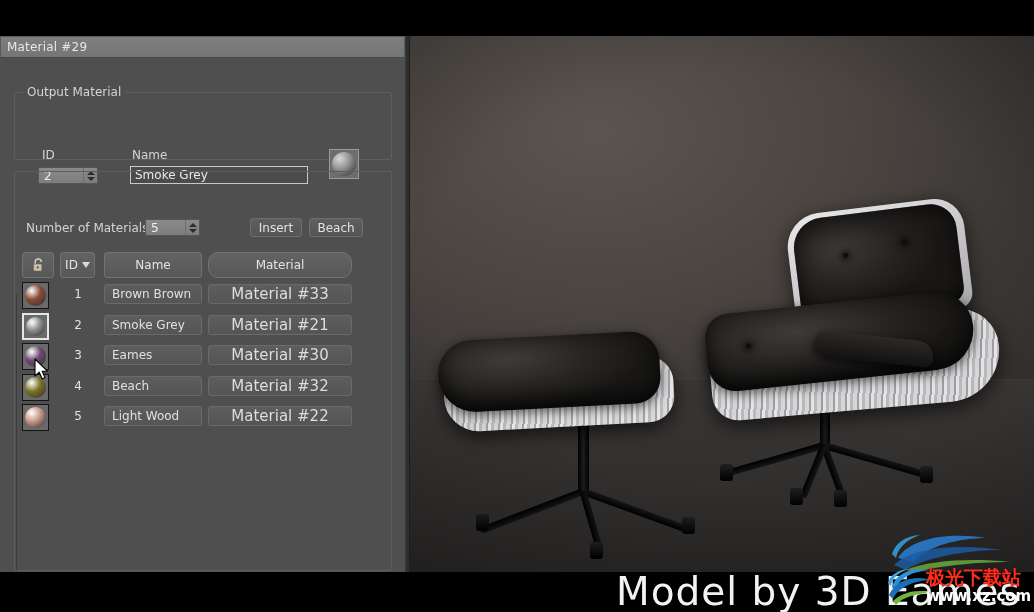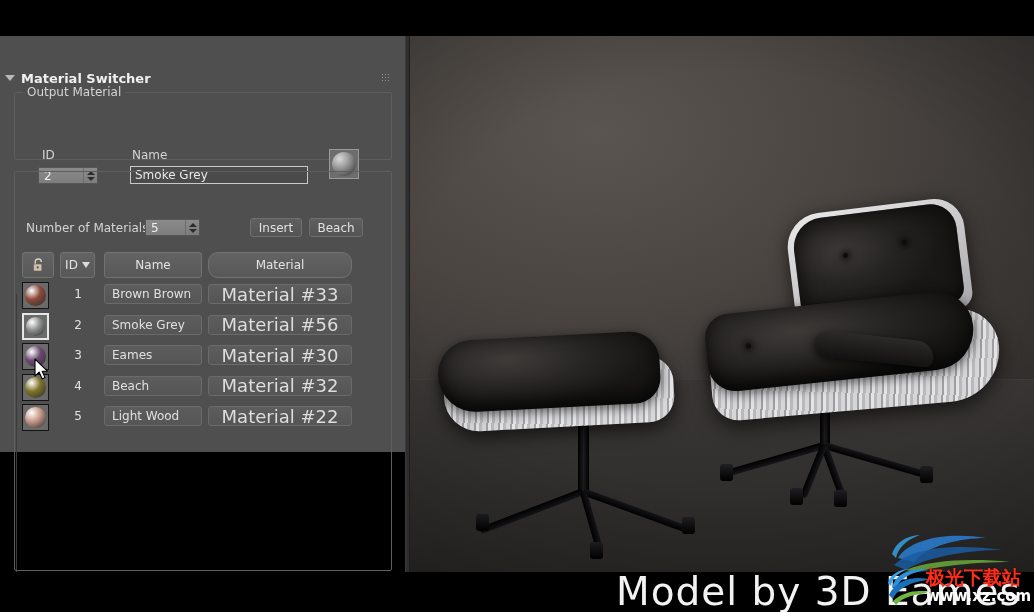--- a/index.html
+++ b/index.html
@@ -113,21 +113,21 @@
   }
 
   
   .wm-swoosh{
     position:absolute; left:480px; top:496px; width:150px; height:40px;
     opacity:.95; pointer-events:none;
   }
 
   
   #panel{
-    position:absolute; left:0; top:36px; width:405px; height:416px;
+    position:absolute; left:0; top:36px; width:405px; height:536px;
     background:#4f4f4f;
     background-image:
       radial-gradient(rgba(255,255,255,.035) .5px, transparent .5px);
     background-size:4px 4px;
     color:#d8d8d8;
     font-size:12px;
   }
   #panel-gap{
     position:absolute; left:405px; top:36px; width:5px; height:536px;
     background:#2e2e2e;
@@ -243,21 +243,21 @@
     border-radius:3px;
     display:flex; align-items:center; padding-left:7px;
     color:#e0e0e0; font-size:12px;
   }
   .cell-mat{
     position:absolute; height:20px;
     background:linear-gradient(180deg,#5d5d5d,#555555);
     border:1px solid #6a6a6a;
     border-radius:3px;
     display:flex; align-items:center; justify-content:center;
-    color:#dddddd; font-size:18px;
+    color:#dddddd; font-size:15px;
   }
   .idcell{
     position:absolute; width:24px; height:20px;
     display:flex; align-items:center; justify-content:center;
     color:#e2e2e2; font-size:12px;
   }
   .swatch{
     position:absolute; width:27px; height:27px;
     border:1px solid #141414;
     background:#6a6a6a; padding:2px;
@@ -429,21 +429,21 @@
           <div class="ball" style="background: radial-gradient(circle at 32% 28%, rgb(255, 255, 255) 0%, rgb(138, 74, 56) 42%, rgba(0, 0, 0, 0.55) 95%);"></div>
         </div>
         <div class="idcell" style="left: 66px; top: 248px;">1</div>
         <div class="cell-name" style="left: 104px; top: 248px; width: 98px;">Brown Brown</div>
         <div class="cell-mat" style="left: 208px; top: 248px; width: 144px;">Material #33</div>
         <div class="swatch sel" style="left: 22px; top: 276.5px;">
           <div class="ball" style="background: radial-gradient(circle at 32% 28%, rgb(255, 255, 255) 0%, rgb(143, 145, 144) 42%, rgba(0, 0, 0, 0.55) 95%);"></div>
         </div>
         <div class="idcell" style="left: 66px; top: 278.5px;">2</div>
         <div class="cell-name" style="left: 104px; top: 278.5px; width: 98px;">Smoke Grey</div>
-        <div class="cell-mat" style="left: 208px; top: 278.5px; width: 144px;">Material #56</div>
+        <div class="cell-mat" style="left: 208px; top: 278.5px; width: 144px;">Material #21</div>
         <div class="swatch" style="left: 22px; top: 307px;">
           <div class="ball" style="background: radial-gradient(circle at 32% 28%, rgb(255, 255, 255) 0%, rgb(109, 74, 114) 42%, rgba(0, 0, 0, 0.55) 95%);"></div>
         </div>
         <div class="idcell" style="left: 66px; top: 309px;">3</div>
         <div class="cell-name" style="left: 104px; top: 309px; width: 98px;">Eames</div>
         <div class="cell-mat" style="left: 208px; top: 309px; width: 144px;">Material #30</div>
         <div class="swatch" style="left: 22px; top: 337.5px;">
           <div class="ball" style="background: radial-gradient(circle at 32% 28%, rgb(255, 255, 255) 0%, rgb(125, 114, 38) 42%, rgba(0, 0, 0, 0.55) 95%);"></div>
         </div>
         <div class="idcell" style="left: 66px; top: 339.5px;">4</div>
@@ -457,26 +457,24 @@
         <div class="cell-mat" style="left: 208px; top: 370px; width: 144px;">Material #22</div>
       </div>
 
     <svg id="cursor" viewBox="0 0 16 24">
       <polygon points="1,1 1,18 5.2,14.2 8.2,21 11,19.6 8.2,13.2 13.4,13.2" fill="#ffffff" stroke="#000000" stroke-width="1.1" stroke-linejoin="round"></polygon>
     </svg>
   </div>
 
   <div id="panel-gap"></div>
 
-
-  <div class="rollout-head">
-    <span class="tri"></span>
-    <span>Material Switcher</span>
-    <span class="grip"></span>
+  <div id="mat-name-bar">
+    <span>Material #29</span>
   </div>
+
 
   <div id="letterbox"></div>
   <div id="caption">Model by 3D Eames</div>
 
   <div id="watermark">
     <svg style="position:absolute;left:-10px;top:0;" width="46" height="42" viewBox="0 0 46 42">
       <path d="M6 20 C10 6, 26 0, 44 3 C28 4, 14 10, 10 22 Z" fill="#2f8fd8"></path>
       <path d="M3 28 C10 12, 30 8, 46 13 C30 13, 12 20, 7 32 Z" fill="#1b6fb8"></path>
       <path d="M7 34 C18 24, 34 22, 46 26 C32 26, 16 30, 10 38 Z" fill="#6fb53e"></path>
       <path d="M2 16 C4 8, 12 3, 22 2 C12 6, 6 11, 5 19 Z" fill="#3aa6e4"></path>

